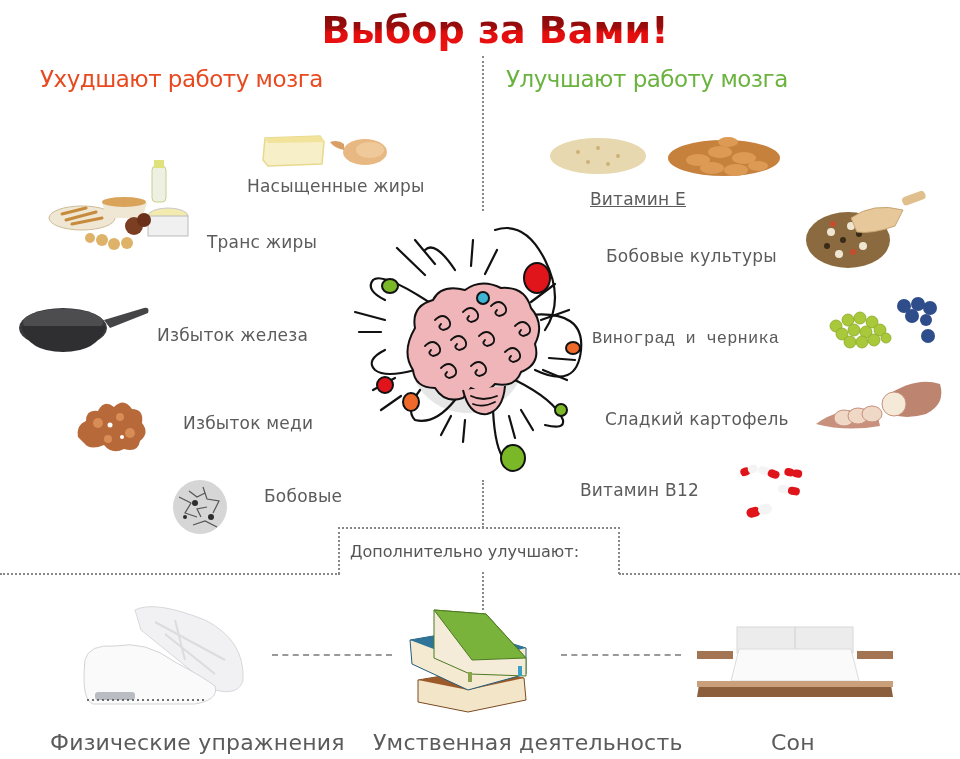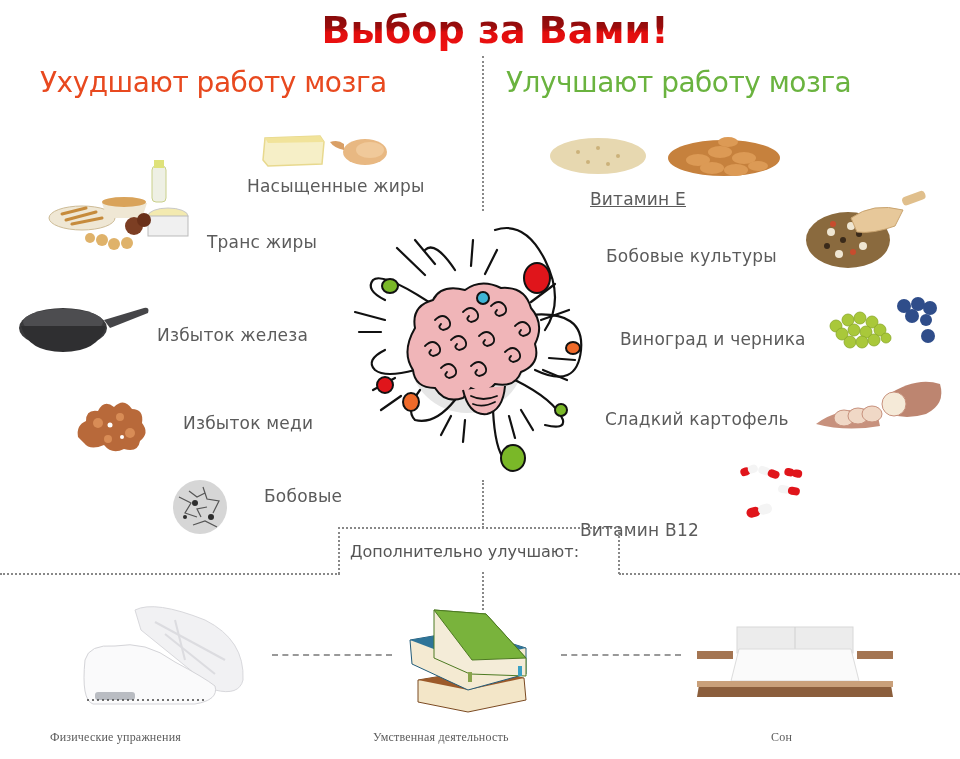--- a/index.html
+++ b/index.html
@@ -6,26 +6,26 @@
   html, body { width: 960px; height: 759px; background: #ffffff; overflow: hidden; }
   body { position: relative; font-family: "DejaVu Sans", "Liberation Sans", sans-serif; color: #555; }
   .abs { position: absolute; }
 
   .title {
     left: 0; width: 990px; top: 8px; text-align: center;
     font-family: "DejaVu Sans", sans-serif; font-weight: bold; font-size: 38px; letter-spacing: 0px;
     background: linear-gradient(to bottom, #7a0a0a 0%, #9c0c0c 45%, #e00d0d 55%, #f31212 100%);
     -webkit-background-clip: text; background-clip: text; color: transparent;
   }
-  .heading { font-family: "DejaVu Sans", sans-serif; font-size: 28px; top: 66px; white-space: nowrap; letter-spacing: -0.5px; }
+  .heading { font-family: "DejaVu Sans", sans-serif; font-size: 23px; top: 66px; white-space: nowrap; letter-spacing: -0.5px; }
   .heading.bad { left: 40px; color: #e8491f; }
   .heading.good { left: 506px; color: #6ab33f; }
 
   .label { font-size: 17px; color: #5b5b5b; white-space: nowrap; letter-spacing: 0.2px; }
-  .label.bottom { font-size: 12px; font-family: Liberation Serif, serif; }
+  .label.bottom { font-size: 22px; }
 
   .vdash { border-left: 2px dotted #888; width: 0; }
   .hdash { border-top: 2px dotted #888; height: 0; }
   .hdash.light { border-top: 2px dashed #999; }
 
   .center-box {
     left: 338px; top: 527px; width: 282px; height: 47px;
     border-left: 2px dotted #888; border-right: 2px dotted #888; border-top: 2px dotted #888;
   }
   .center-box-label { left: 350px; top: 542px; font-size: 16px; color: #555; white-space: nowrap; }
@@ -182,21 +182,21 @@
   </g>
   <g fill="#2f4d8a">
     <circle cx="80" cy="10" r="7"></circle>
       <circle cx="94" cy="8" r="7"></circle>
       <circle cx="106" cy="12" r="7"></circle>
       <circle cx="88" cy="20" r="7"></circle>
       <circle cx="102" cy="24" r="6"></circle>
       <circle cx="104" cy="40" r="7"></circle>
   </g>
 </svg>
-<div class="abs label" style="left:620px; top:329px;">Виноград и черника</div>
+<div class="abs label" style="left:592px; top:329px;font-family:Liberation Mono, monospace;">Виноград и черника</div>
 
 <svg style="left:806px; top:374px;" width="140" height="56">
   <path d="M10 50 Q30 34 70 34 L74 52 Q40 58 10 50 Z" fill="#c7917d"></path>
   <g fill="#f0d8c6" stroke="#c7917d">
       <ellipse cx="38" cy="44" rx="10" ry="8"></ellipse>
       <ellipse cx="52" cy="42" rx="10" ry="8"></ellipse>
       <ellipse cx="66" cy="40" rx="10" ry="8"></ellipse>
     </g>
   <path d="M80 22 Q110 2 134 10 Q140 30 120 40 Q100 46 84 40 Z" fill="#bd8570"></path>
   <ellipse cx="88" cy="30" rx="12" ry="12" fill="#f5ead8" stroke="#c7917d"></ellipse>
@@ -218,21 +218,21 @@
     </g>
   <g transform="rotate(10 50 30)">
       <rect x="40" y="26" width="12" height="8" rx="4" fill="#f4f4f4"></rect>
       <rect x="50" y="26" width="12" height="8" rx="4" fill="#e0151b"></rect>
     </g>
   <g transform="rotate(-15 20 50)">
       <rect x="8" y="46" width="14" height="10" rx="5" fill="#e0151b"></rect>
       <rect x="20" y="46" width="14" height="10" rx="5" fill="#f4f4f4"></rect>
     </g>
 </svg>
-<div class="abs label" style="left:580px; top:480px;margin-top:40px;">Витамин B12</div>
+<div class="abs label" style="left:580px; top:480px;">Витамин B12</div>
 
 <svg style="left:345px; top:220px;" width="250" height="260" viewBox="0 0 250 260">
   <circle cx="122" cy="135" r="58" fill="#e6e6e6"></circle>
   <g fill="none" stroke="#111" stroke-width="2.2" stroke-linecap="round">
 
     <path d="M40 80 Q20 70 28 60 Q40 50 110 100"></path>
     <path d="M185 95 Q240 90 236 130 Q232 170 190 150"></path>
     <path d="M150 10 Q180 0 200 40 Q220 80 200 110"></path>
     <path d="M40 130 Q20 140 30 150 Q40 158 70 150"></path>
     <path d="M170 160 Q210 180 218 200 Q220 210 200 205"></path>

